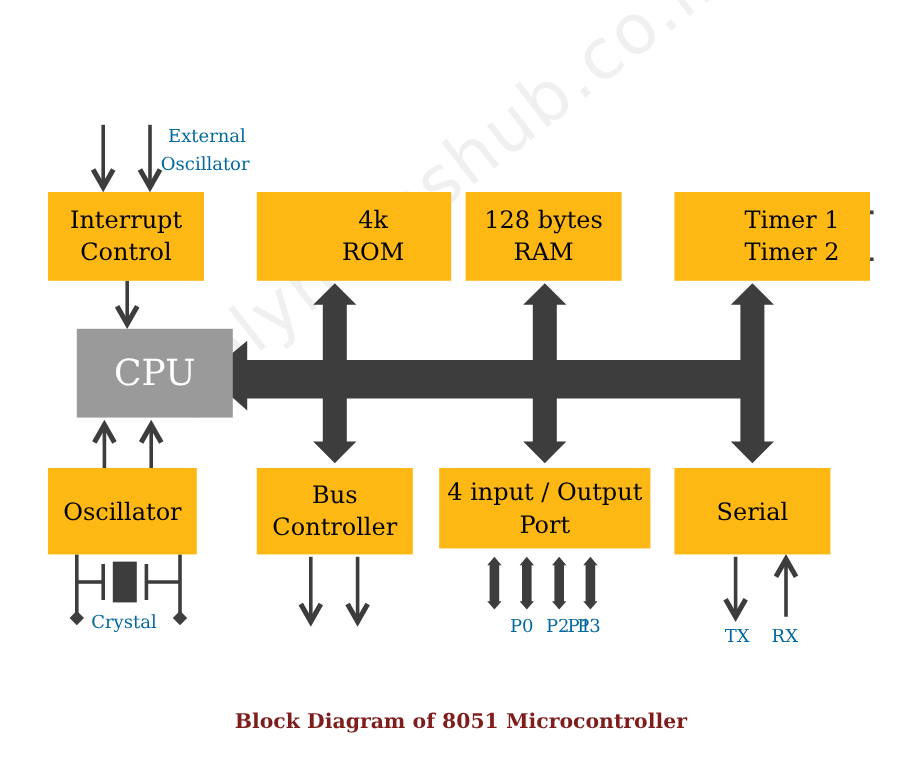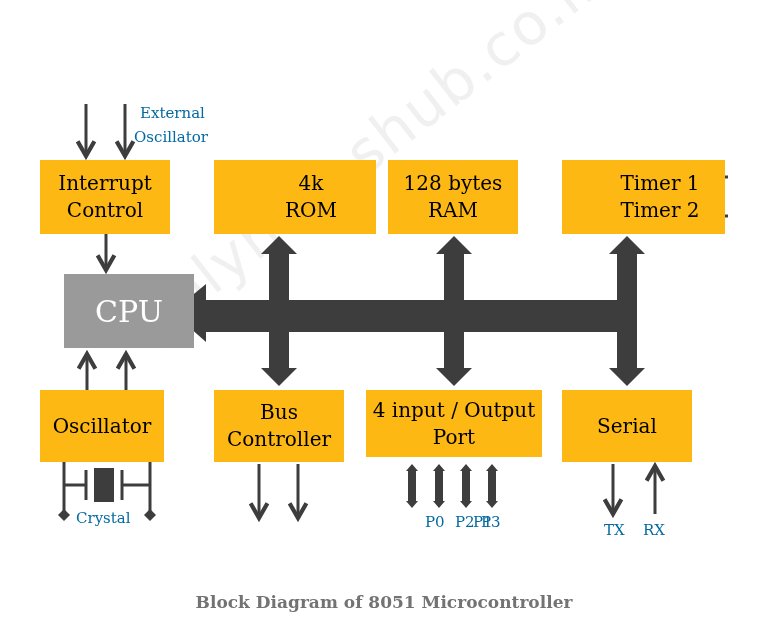--- a/index.html
+++ b/index.html
@@ -2,21 +2,21 @@
 <html><head>
   <meta charset="utf-8">
   <style>
     html, body { margin: 0; padding: 0; background: #ffffff; }
     body { width: 768px; height: 644px; position: relative; overflow: hidden; font-family: "DejaVu Serif", serif; }
     #diagram { position: absolute; left: 0; top: 0; }
     .blk { position: absolute; display: flex; flex-direction: column; align-items: center; justify-content: center; text-align: center; color: #000000; font-family: "DejaVu Serif", serif; font-size: 20px; line-height: 27px; }
     .blk.yellow { background: #fdb813; }
     .blk.cpu { background: #9a9a9a; color: #ffffff; font-size: 30px; }
     .lbl { position: absolute; color: #0369a1; font-family: "DejaVu Serif", serif; font-size: 15px; white-space: nowrap; }
-    .caption { position: absolute; left: 0; width: 768px; top: 592px; text-align: center; font-family: "DejaVu Serif", serif; font-weight: bold; font-size: 17px; color: #737373; }
+    .caption { position: absolute; left: 0; width: 768px; top: 592px; text-align: center; font-family: "DejaVu Serif", serif; font-weight: bold; font-size: 17px; color: #7f1d1d; }
     .watermark { position: absolute; left: 120px; top: 300px; font-family: "DejaVu Sans", sans-serif; font-size: 58px; color: rgba(200,200,200,0.28); transform: rotate(-38deg); transform-origin: left top; white-space: nowrap; pointer-events: none; letter-spacing: 2px; }
   </style>
 </head>
 <body>
 
 <div class="watermark">polynoteshub.co.in</div>
 
 <svg id="diagram" width="768" height="644" viewBox="0 0 768 644">
   <defs>
     <marker id="ah" viewBox="0 0 10 10" refX="8" refY="5" markerWidth="7" markerHeight="7" orient="auto">

